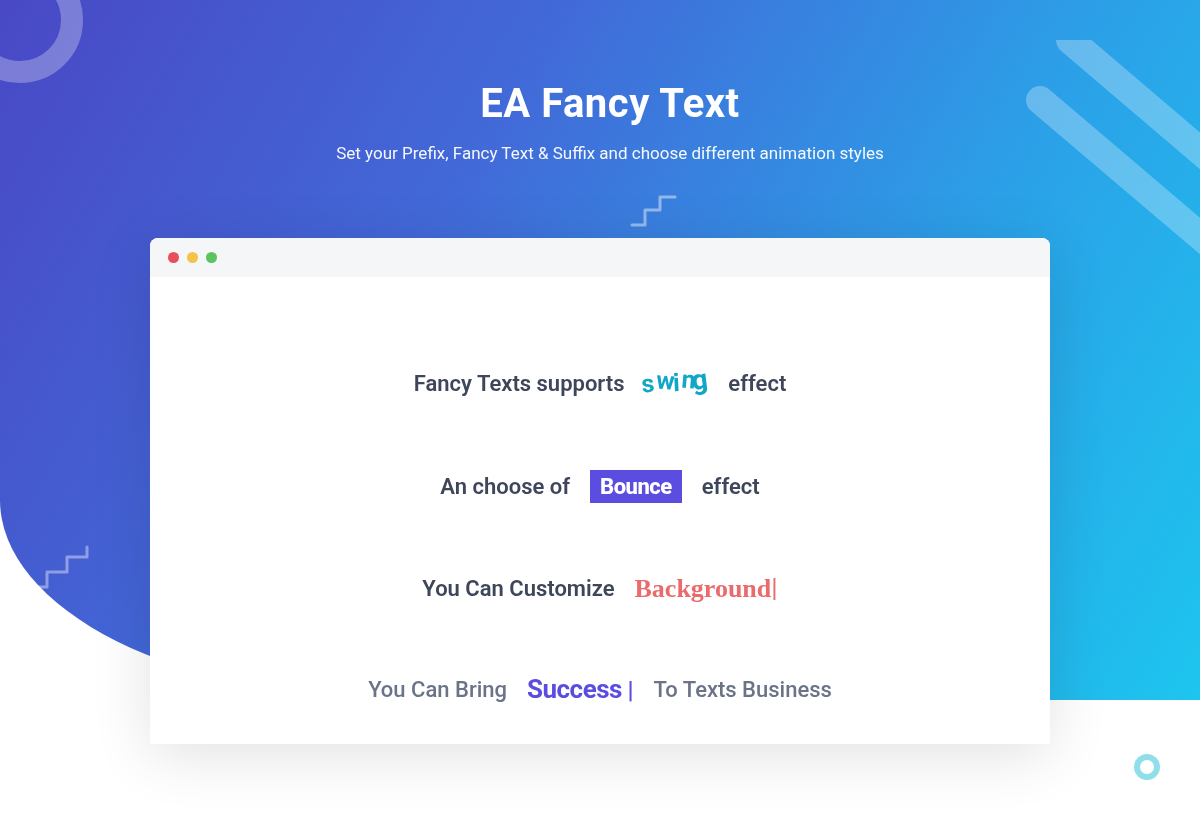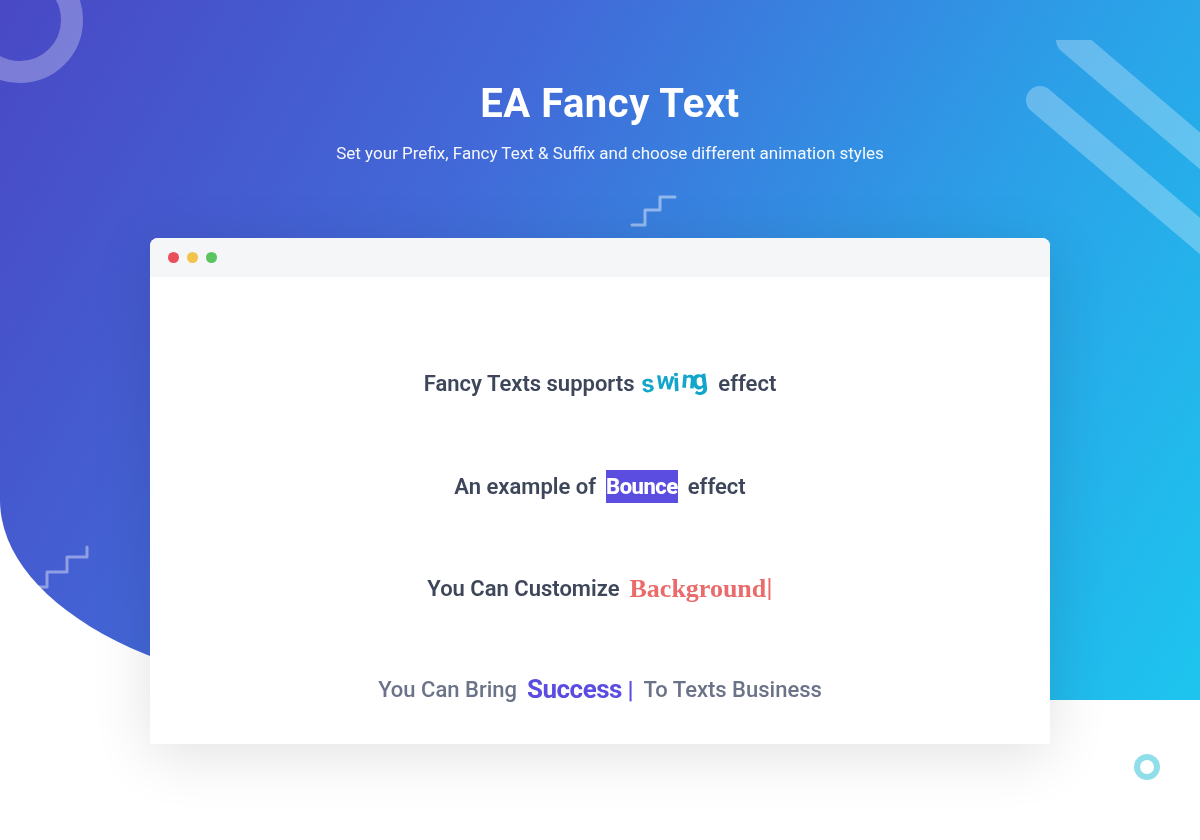--- a/index.html
+++ b/index.html
@@ -130,21 +130,21 @@
     
     .example-line {
       margin-bottom: 70px;
       font-size: 22px;
       color: #3e465a;
       font-weight: 600;
       display: flex;
       justify-content: center;
       align-items: center;
       flex-wrap: wrap;
-      gap: 10px;
+      gap: 20px;
     }
     
     .example-line:last-child {
       margin-bottom: 0;
     }
     
     .swing-word {
       display: inline-flex;
       color: #12a7c8;
       font-size: 25px;
@@ -160,21 +160,21 @@
     .swing-word span:nth-child(1) { transform: rotate(-6deg) translateY(2px); }
     .swing-word span:nth-child(2) { transform: rotate(4deg) translateY(-1px); }
     .swing-word span:nth-child(3) { transform: rotate(-3deg) translateY(1px); }
     .swing-word span:nth-child(4) { transform: rotate(5deg) translateY(-2px); }
     .swing-word span:nth-child(5) { transform: rotate(-7deg) translateY(-4px); font-size: 28px; }
     
     .bounce-word {
       display: inline-block;
       background: #5a4de0;
       color: #ffffff;
-      padding: 4px 0;
+      padding: 4px 10px;
       font-weight: 800;
       font-size: 22px;
       letter-spacing: -0.5px;
     }
     
     .background-word {
       display: inline-block;
       color: #e96b6b;
       font-family: Georgia, 'Times New Roman', serif;
       font-size: 26px;
@@ -257,21 +257,21 @@
         <span>s</span>
           <span>w</span>
           <span>i</span>
           <span>n</span>
           <span>g</span>
       </span>
       <span>effect</span>
     </div>
 
     <div class="example-line">
-      <span>An example of</span>
+      <span>An choose of</span>
       <span class="bounce-word">Bounce</span>
       <span>effect</span>
     </div>
 
     <div class="example-line">
       <span>You Can Customize</span>
       <span>
         <span class="background-word">Background</span><span class="cursor-mark">|</span>
       </span>
     </div>

